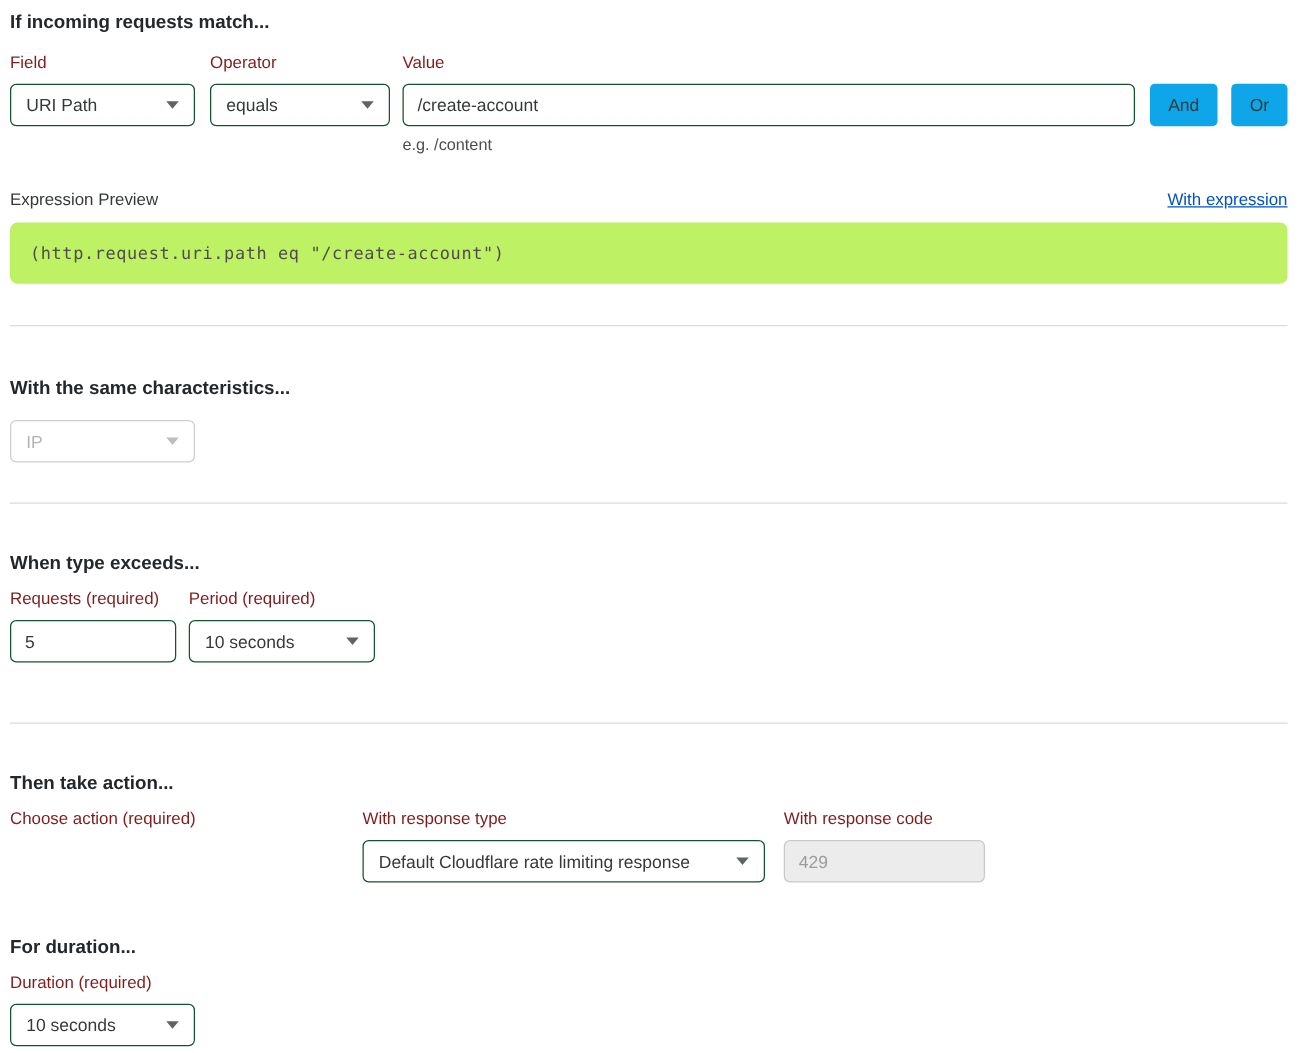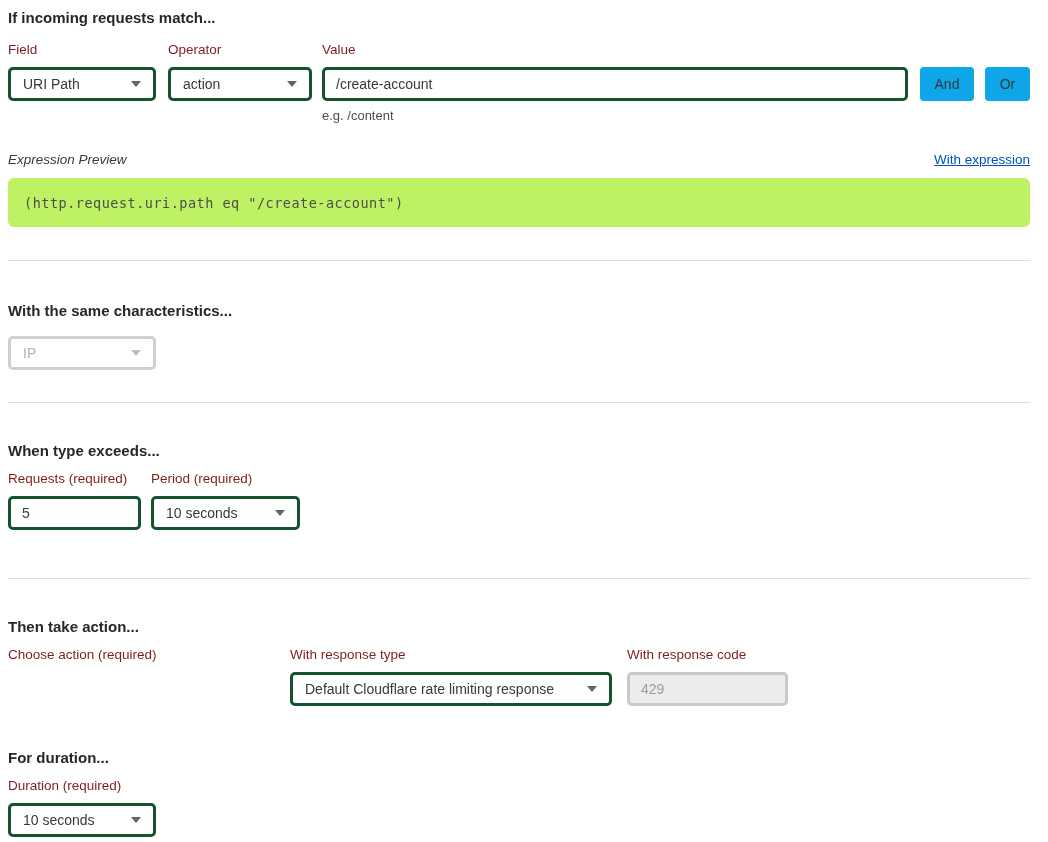--- a/index.html
+++ b/index.html
@@ -17,21 +17,21 @@
     font-size: 15px; font-weight: 700; color: #24282b;
     line-height: 20px; margin: 0;
   }
 
   .field-label {
     display: block; font-size: 13.5px; color: #7f1d1d;
     line-height: 14px; margin-bottom: 10px; white-space: nowrap;
   }
 
   .ctl {
-    height: 34px; border: 3px solid #14532d; border-radius: 5px;
+    height: 34px; border: 1px solid #14532d; border-radius: 5px;
     background: #fff; font-size: 14px; color: #36393a;
   }
   .select {
     display: flex; align-items: center; justify-content: space-between;
     padding: 0 12px; cursor: pointer;
   }
   .caret {
     width: 0; height: 0; flex: 0 0 auto; margin-left: 8px;
     border-left: 5px solid transparent; border-right: 5px solid transparent;
     border-top: 6px solid #5f6467;
@@ -58,21 +58,21 @@
   }
   .and-btn { width: 54px; margin-right: 11px; }
   .or-btn  { width: 45px; }
 
   .helper-text { margin-top: 7px; font-size: 13px; color: #4d4d4d; }
 
   .exp-header {
     display: flex; justify-content: space-between; align-items: baseline;
     margin-top: 29px;
   }
-  .exp-label { font-size: 13.5px; color: #36393a; font-style: italic; }
+  .exp-label { font-size: 13.5px; color: #36393a; }
   .exp-link  { font-size: 13.5px; color: #0051c3; text-decoration: underline; cursor: pointer; }
 
   .code-block {
     margin-top: 11px; height: 49px; background: #bef264; border-radius: 6px;
     display: flex; align-items: center; padding: 0 16px;
     font-family: "DejaVu Sans Mono", monospace; font-size: 13.5px;
     letter-spacing: 0.5px; color: #4d4d4d; white-space: pre;
   }
 
   .divider { border: none; border-top: 1px solid #dcdcdc; margin: 0; }
@@ -110,21 +110,21 @@
       <label class="field-label">Field</label>
       <div class="ctl select">
         <span>URI Path</span>
         <span class="caret"></span>
       </div>
     </div>
 
     <div class="w-operator">
       <label class="field-label">Operator</label>
       <div class="ctl select">
-        <span>action</span>
+        <span>equals</span>
         <span class="caret"></span>
       </div>
     </div>
 
     <div class="w-value">
       <label class="field-label">Value</label>
       <input class="ctl value-input" type="text" value="/create-account" style="">
       <div class="helper-text">e.g. /content</div>
     </div>
 

